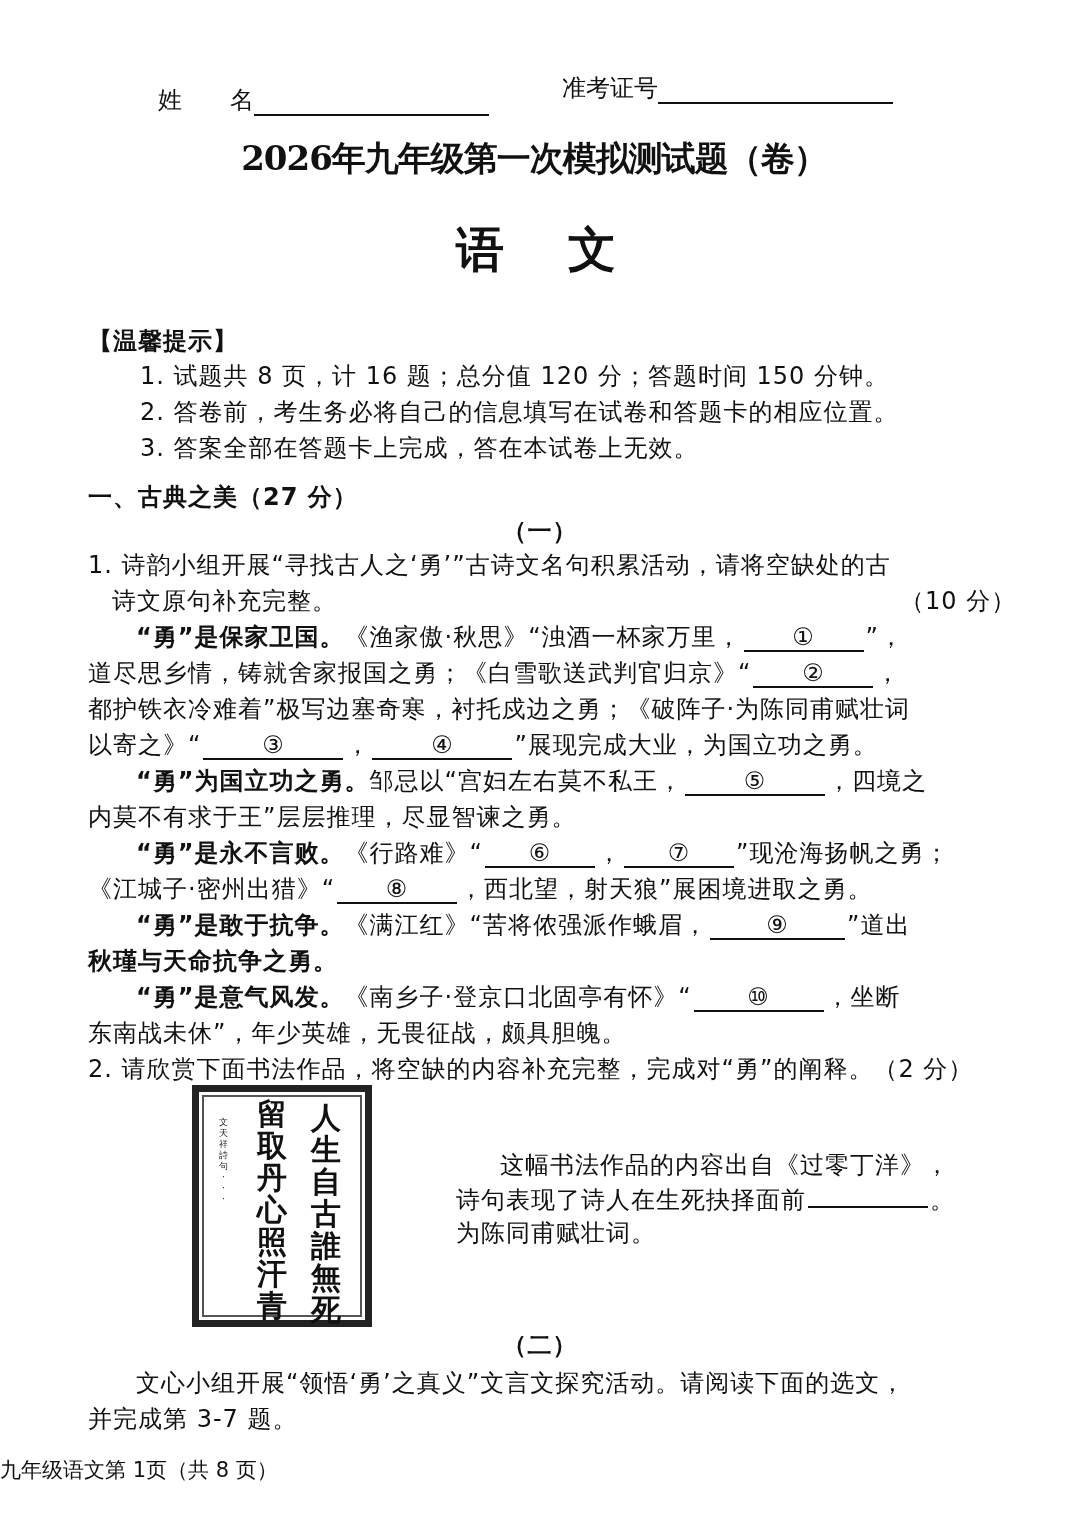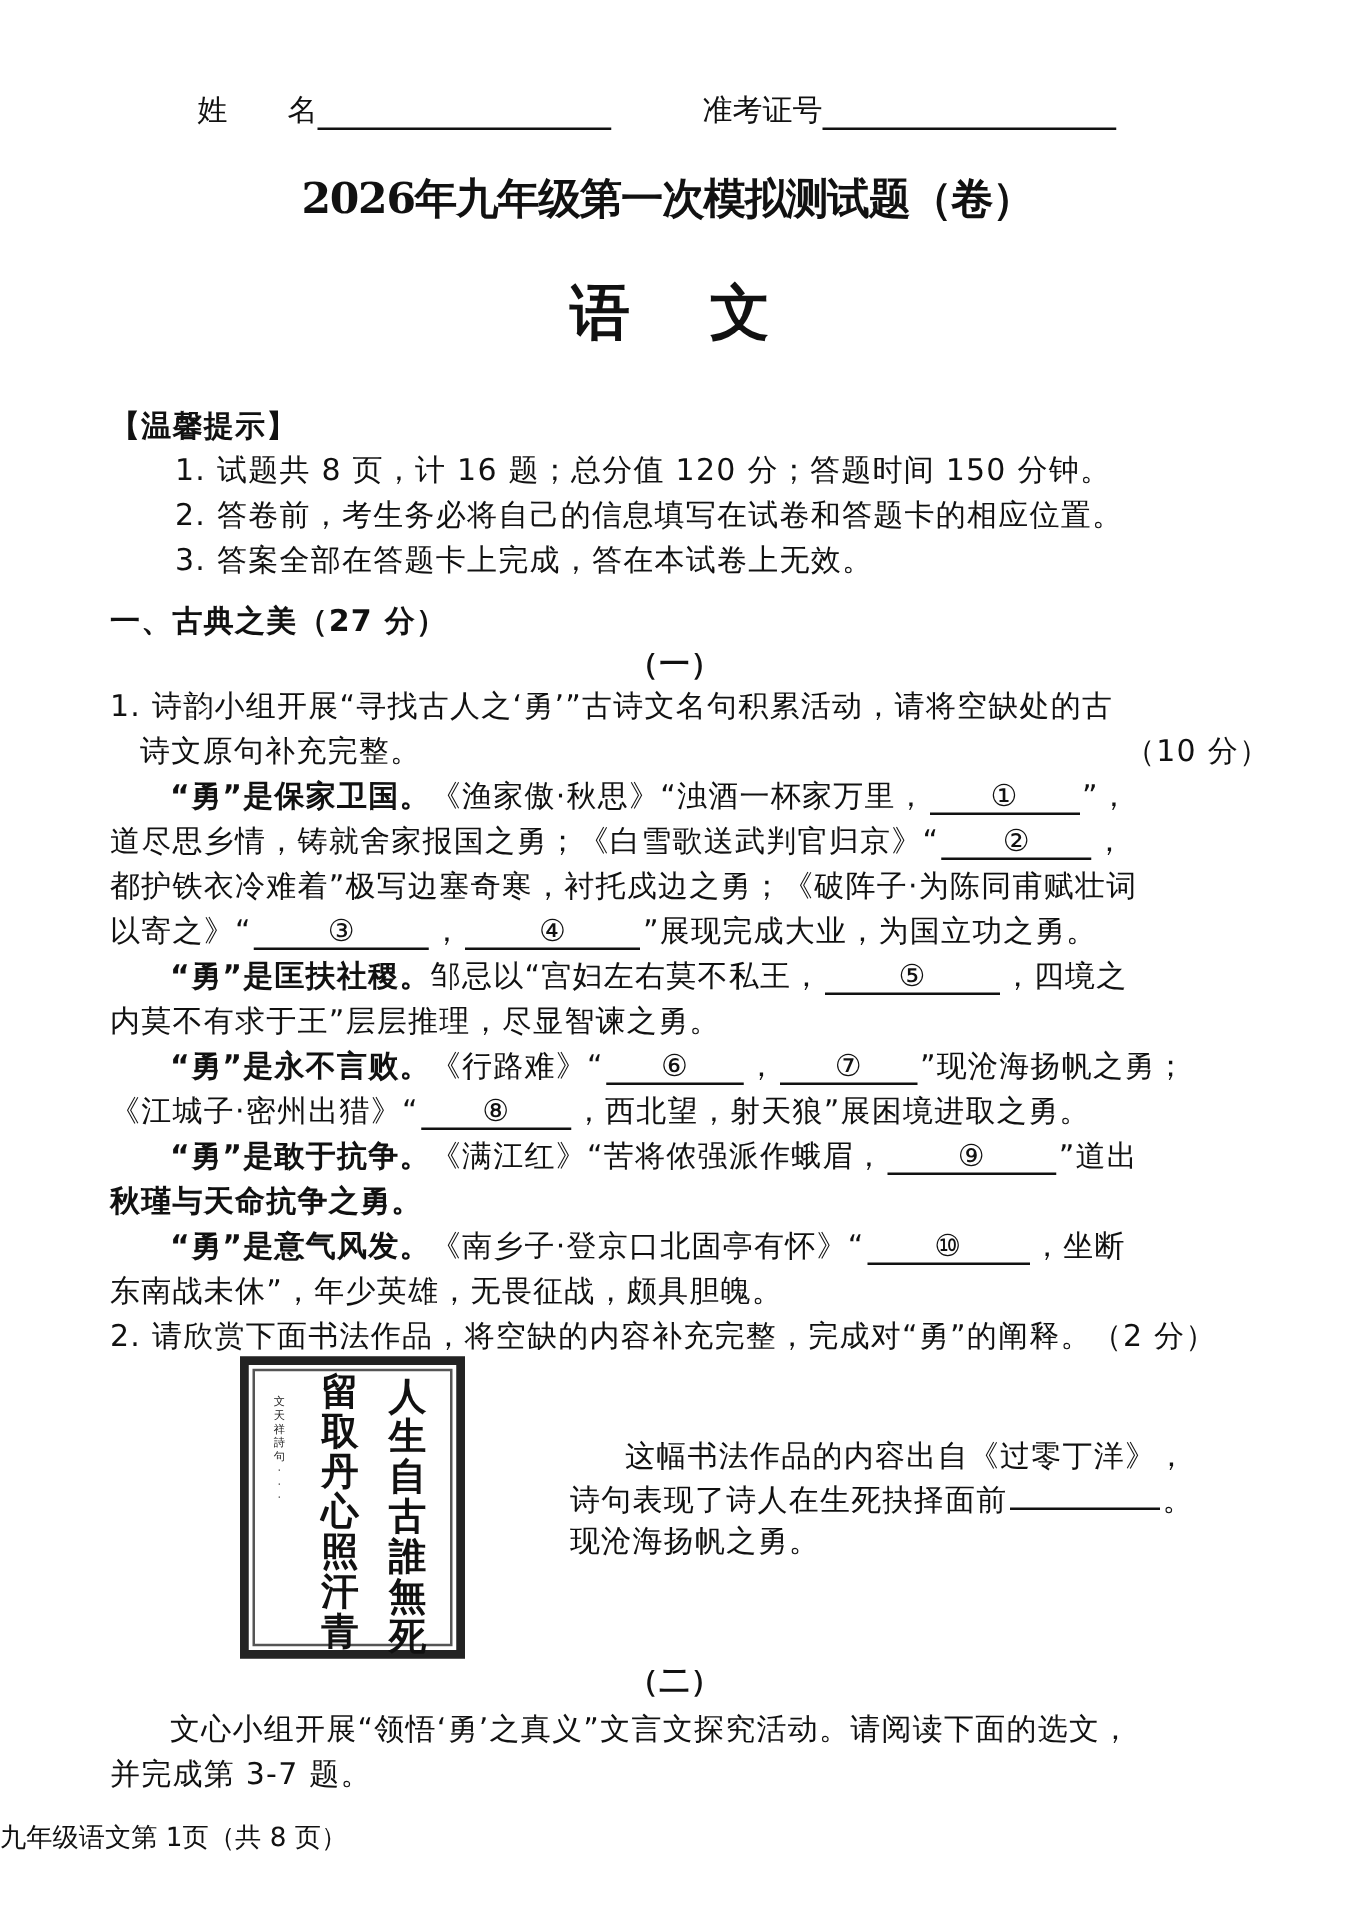--- a/index.html
+++ b/index.html
@@ -28,21 +28,21 @@
     font-family: "DejaVu Serif", serif; font-weight: bold; font-size: 30px; line-height: 32px;
   }
   .calli-sig {
     position: absolute; left: 20px; top: 25px; display: flex; flex-direction: column; align-items: center;
     font-size: 9px; line-height: 11px; color: #222;
   }
 </style>
 </head>
 <body>
 
-<div class="abs field-label" style="left:158px; top:72px;">
+<div class="abs field-label" style="left:158px; top:84px;">
   <span>姓　　名</span><span class="field-line" style="width:235px;"></span>
 </div>
 <div class="abs field-label" style="left:562px; top:72px;">
   <span>准考证号</span><span class="field-line" style="width:235px;"></span>
 </div>
 
 <div class="abs serif bold" style="left:0; width:1068px; top:136px; text-align:center; font-size:34px; letter-spacing:-1px;">2026年九年级第一次模拟测试题（卷）</div>
 <div class="abs serif bold" style="left:0; width:1080px; top:218px; text-align:center; font-size:48px; letter-spacing:8px;">语　文</div>
 
 <div class="abs line bold" style="left:88px; top:324px;">【温馨提示】</div>
@@ -62,21 +62,21 @@
 </div>
 <div class="abs line" style="left:88px; top:656px;">
   <span>道尽思乡情，铸就舍家报国之勇；《白雪歌送武判官归京》“</span><span class="blank" style="width:120px;">②</span><span>，</span>
 </div>
 <div class="abs line" style="left:88px; top:692px;">都护铁衣冷难着”极写边塞奇寒，衬托戍边之勇；《破阵子·为陈同甫赋壮词</div>
 <div class="abs line" style="left:88px; top:728px;">
   <span>以寄之》“</span><span class="blank" style="width:140px;">③</span><span>，</span><span class="blank" style="width:140px;">④</span><span>”展现完成大业，为国立功之勇。</span>
 </div>
 
 <div class="abs line" style="left:136px; top:764px;">
-  <span class="bold">“勇”是匡扶社稷。</span><span>邹忌以“宫妇左右莫不私王，</span><span class="blank" style="width:140px;">⑤</span><span>，四境之</span>
+  <span class="bold">“勇”为国立功之勇。</span><span>邹忌以“宫妇左右莫不私王，</span><span class="blank" style="width:140px;">⑤</span><span>，四境之</span>
 </div>
 <div class="abs line" style="left:88px; top:800px;">内莫不有求于王”层层推理，尽显智谏之勇。</div>
 
 <div class="abs line" style="left:136px; top:836px;">
   <span class="bold">“勇”是永不言败。</span><span>《行路难》“</span><span class="blank" style="width:110px;">⑥</span><span>，</span><span class="blank" style="width:110px;">⑦</span><span>”现沧海扬帆之勇；</span>
 </div>
 <div class="abs line" style="left:88px; top:872px;">
   <span>《江城子·密州出猎》“</span><span class="blank" style="width:120px;">⑧</span><span>，西北望，射天狼”展困境进取之勇。</span>
 </div>
 
@@ -120,19 +120,19 @@
     <span>·</span>
     <span>·</span>
     <span>·</span>
   </div>
 </div>
 
 <div class="abs line" style="left:500px; top:1148px;">这幅书法作品的内容出自《过零丁洋》，</div>
 <div class="abs line" style="left:456px; top:1182px;">
   <span>诗句表现了诗人在生死抉择面前</span><span class="blank" style="width:120px; height:24px;"></span><span>。</span>
 </div>
-<div class="abs line" style="left:456px; top:1216px;">现沧海扬帆之勇。</div>
+<div class="abs line" style="left:456px; top:1216px;">为陈同甫赋壮词。</div>
 
 <div class="abs line bold" style="left:0; width:1080px; text-align:center; top:1328px;">（二）</div>
 <div class="abs line" style="left:136px; top:1366px;">文心小组开展“领悟‘勇’之真义”文言文探究活动。请阅读下面的选文，</div>
 <div class="abs line" style="left:88px; top:1402px;">并完成第 3-7 题。</div>
 
 <div class="abs" style="left:0; width:1080px; top:1456px; font-size:21px;">九年级语文第 1页（共 8 页）</div>
 
 </body></html>

